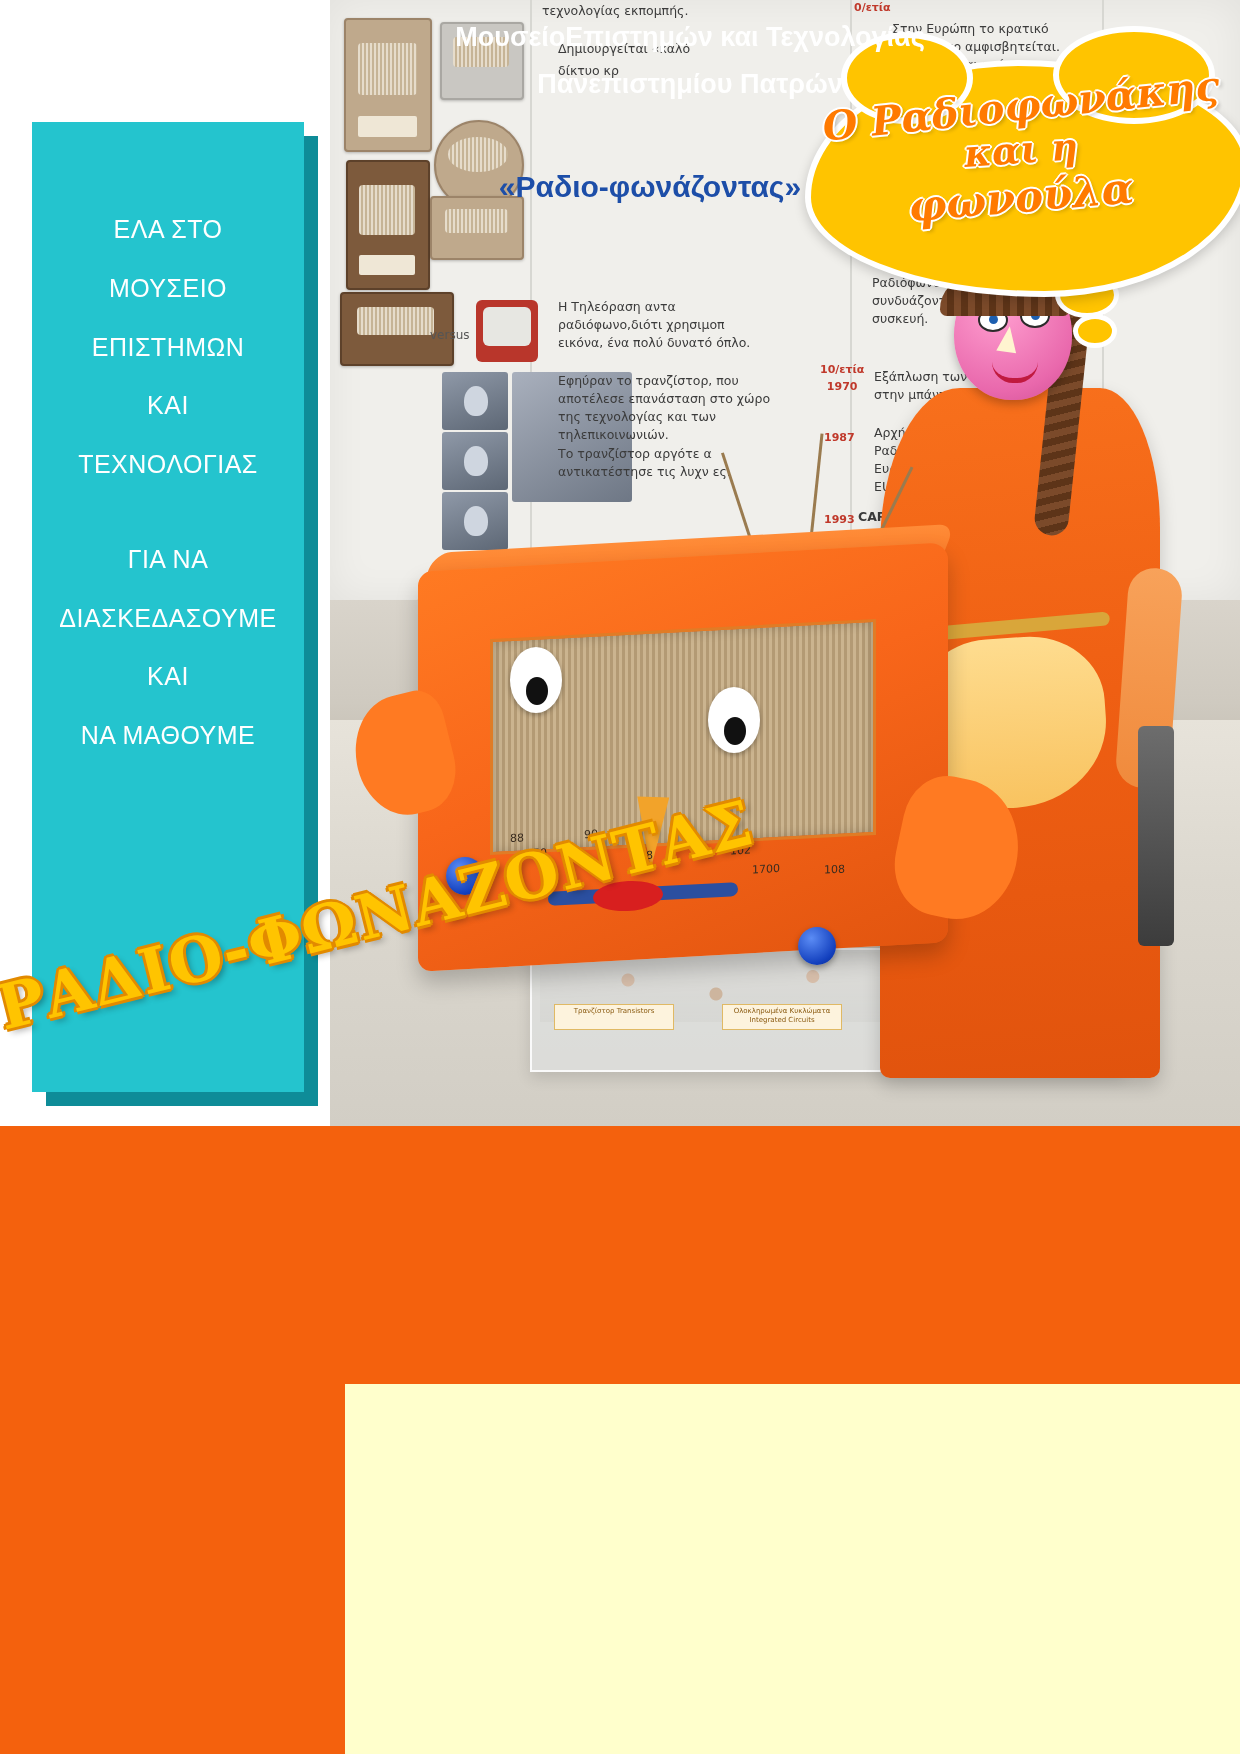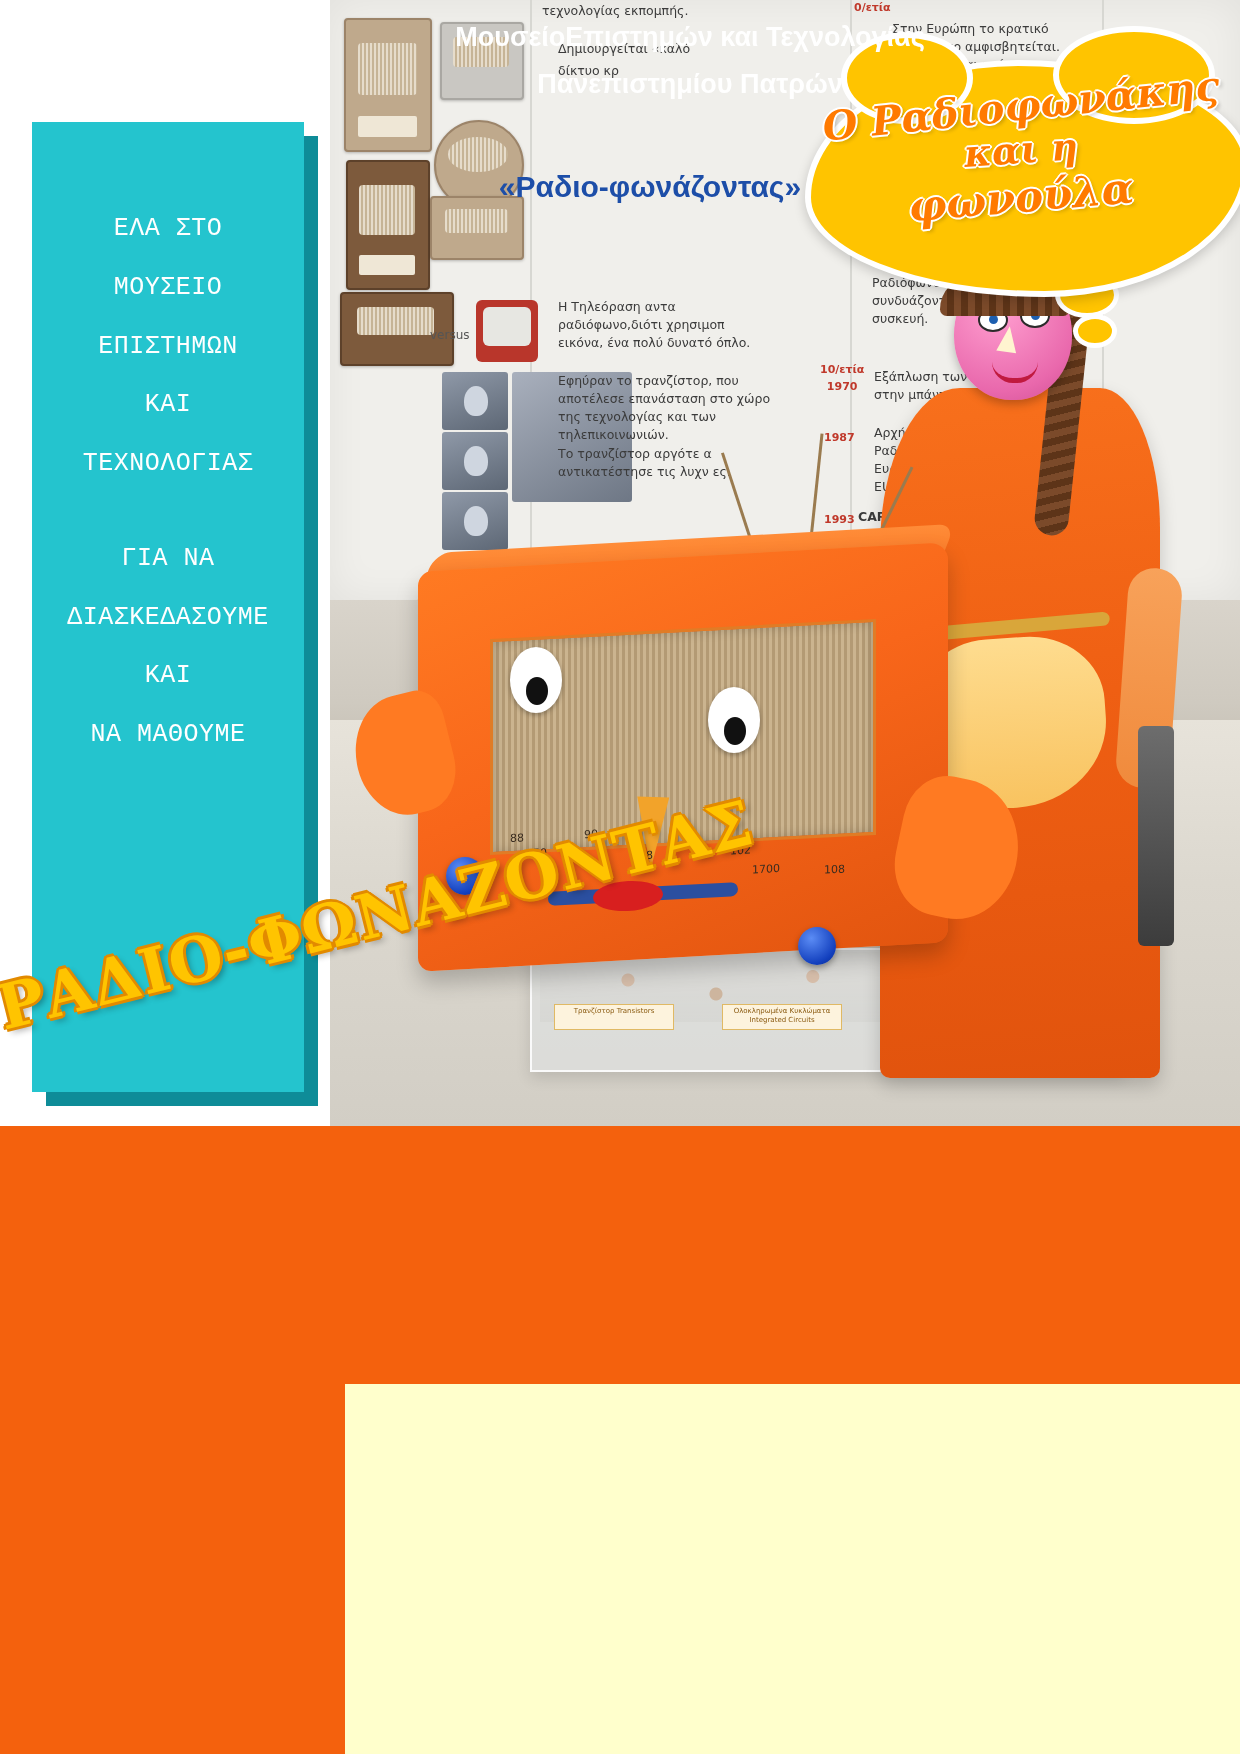--- a/index.html
+++ b/index.html
@@ -499,21 +499,20 @@
   }
   .teal-text {
     position: absolute;
     left: 32px; top: 200px;
     width: 272px;
     text-align: center;
     color: #ffffff;
     font-size: 25px;
     line-height: 2.35;
     letter-spacing: .5px;
-    font-family: Liberation Mono, monospace;
   }
   .teal-text .gap { display: block; height: 36px; }
 
   
   .diag-title {
     position: absolute;
     left: -10px;
     top: 900px;
     width: 600px;
     transform: rotate(-14deg);

